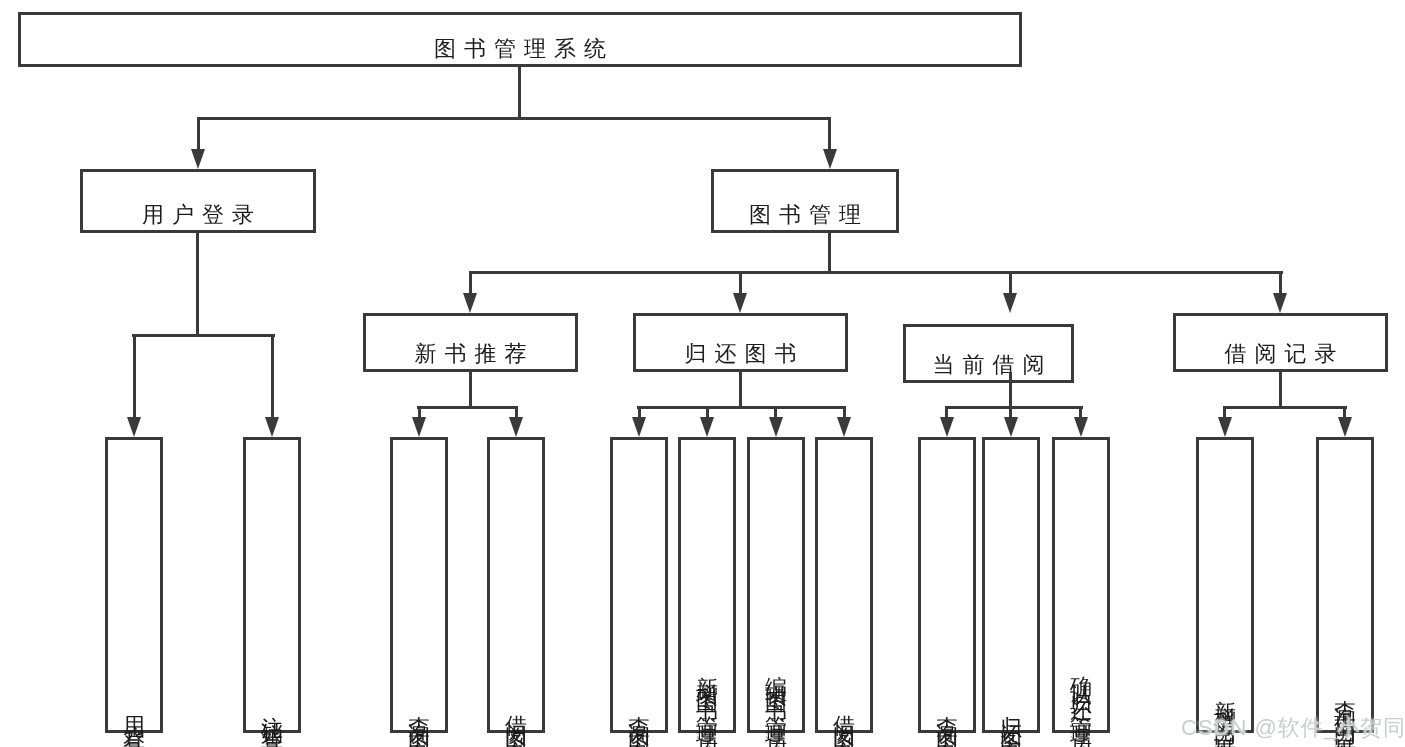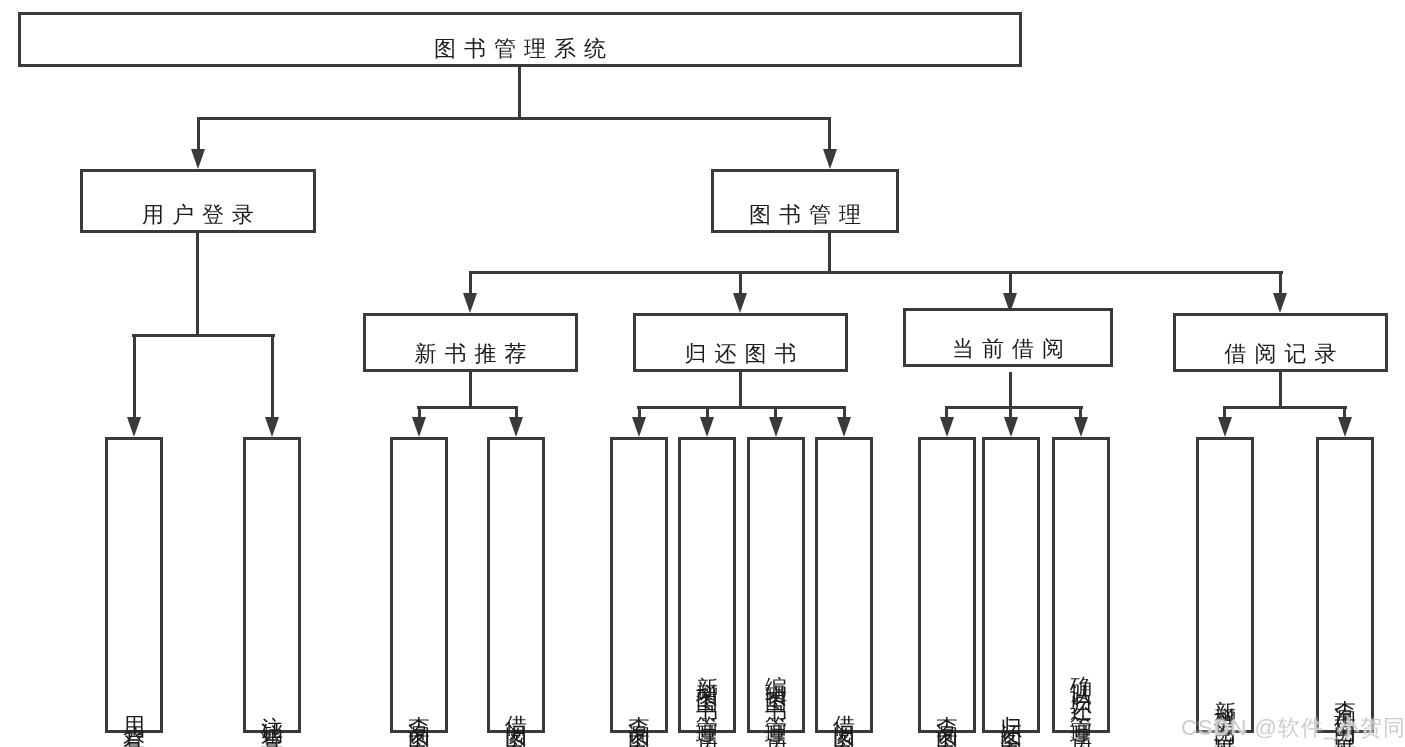--- a/index.html
+++ b/index.html
@@ -80,21 +80,21 @@
   <div class="ar" style="left:733px;top:293px;"></div>
   <div class="ar" style="left:1003px;top:293px;"></div>
   <div class="ar" style="left:1273px;top:293px;"></div>
 
   <div class="hbox" style="left:363px;top:313px;width:215px;height:59px;">
     <span>新书推荐</span>
   </div>
   <div class="hbox" style="left:633px;top:313px;width:215px;height:59px;">
     <span>归还图书</span>
   </div>
-  <div class="hbox" style="left:903px;top:308px;width:210px;height:59px;">
+  <div class="hbox" style="left:903px;top:324px;width:171px;height:59px;">
     <span>当前借阅</span>
   </div>
   <div class="hbox" style="left:1173px;top:313px;width:215px;height:59px;">
     <span>借阅记录</span>
   </div>
 
   <div class="vl" style="left:469px;top:372px;height:36px;"></div>
   <div class="vl" style="left:739px;top:372px;height:36px;"></div>
   <div class="vl" style="left:1009px;top:372px;height:36px;"></div>
   <div class="vl" style="left:1279px;top:372px;height:36px;"></div>

